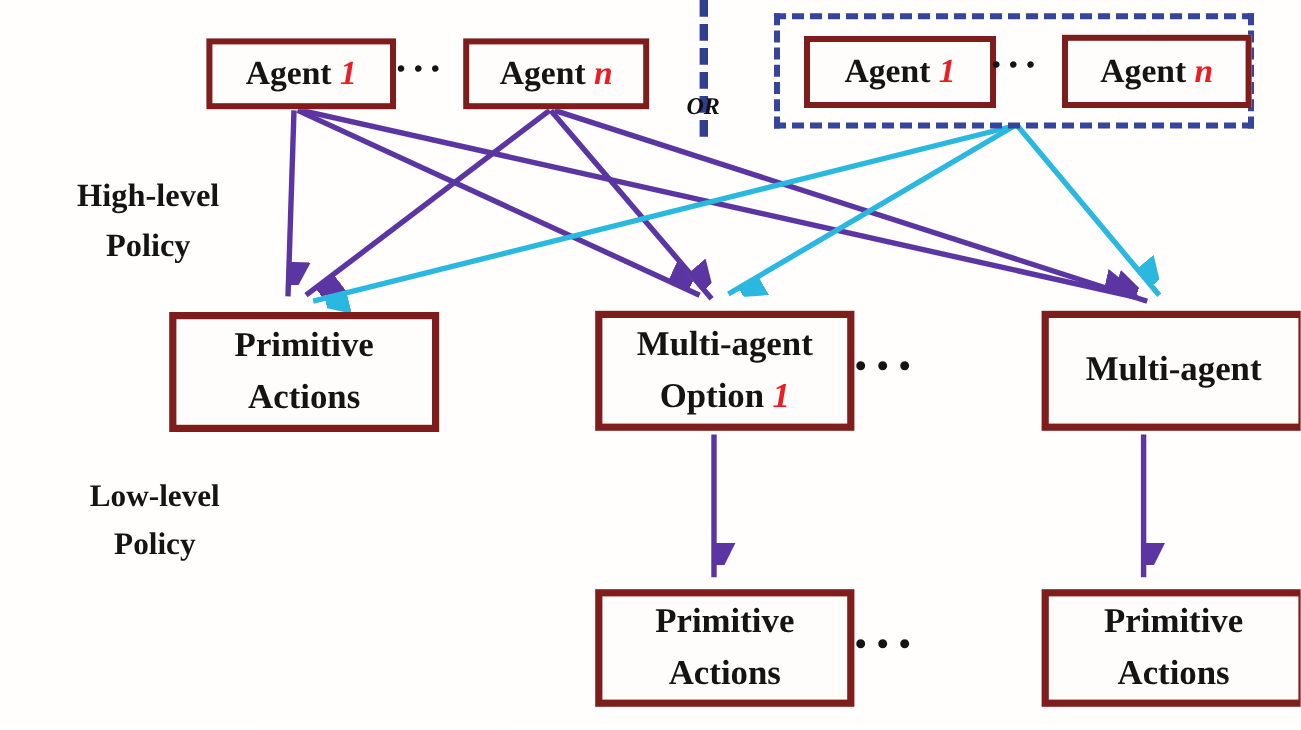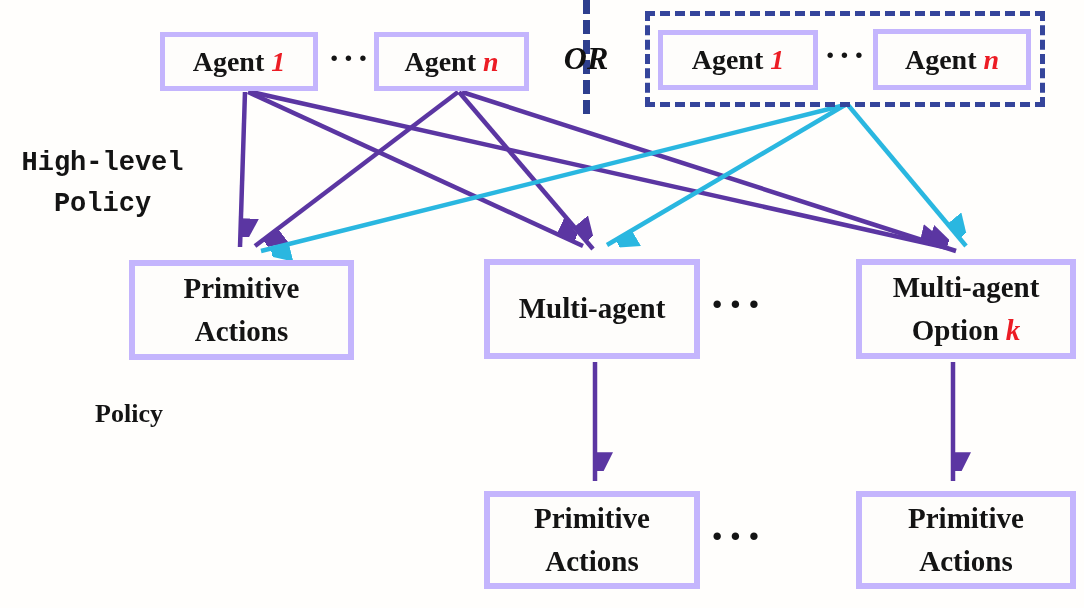--- a/index.html
+++ b/index.html
@@ -2,40 +2,40 @@
 <html><head>
 <meta charset="utf-8">
 <style>
   html,body{margin:0;padding:0;background:#ffffff;}
   #canvas{
     position:relative;width:1084px;height:608px;background:#fffefc;
     font-family:"Liberation Serif","DejaVu Serif",serif;overflow:hidden;
   }
   .box{
     position:absolute;display:flex;flex-direction:column;align-items:center;justify-content:center;
-    background:#fefdfb;border:5px solid #c4b5fd;box-sizing:border-box;z-index:3;
-    font-weight:bold;color:#141414;text-align:center;
+    background:#fefdfb;border:5px solid #7f1d1d;box-sizing:border-box;z-index:3;
+    font-weight:bold;color:#141414;text-align:center;margin-left:12px;
   }
   .agent-box{font-size:28px;}
   .big-box{border-width:6px;font-size:29px;line-height:1.5;justify-content:center;}
   .num{color:#ec1c24;font-style:italic;margin-left:7px;}
   .dots{
     position:absolute;z-index:3;color:#141414;font-weight:bold;
     display:flex;align-items:center;justify-content:center;letter-spacing:3px;
   }
   .dots-sm{font-size:34px;}
   .dots-lg{font-size:46px;}
   .side-label{
     position:absolute;z-index:3;font-weight:bold;color:#141414;text-align:center;
     font-size:27px;line-height:1.5;
   }
   #low-label{font-size:26px;line-height:1.54;}
   #or-label{
     position:absolute;z-index:4;font-weight:bold;font-style:italic;color:#101010;
-    font-size:32px;text-align:center;
+    font-size:20px;text-align:center;margin-top:38px;
   }
   #v-dash{
     position:absolute;left:583px;top:0;height:114px;width:0;
     border-left:7px dashed #2e3f8e;z-index:2;
   }
   #dashed-group{
     position:absolute;left:645px;top:11px;width:400px;height:96px;
     border:5px dashed #35459b;box-sizing:border-box;background:transparent;z-index:2;
   }
   #arrows{position:absolute;left:0;top:0;z-index:1;}
@@ -93,45 +93,46 @@
   </div>
 
   <div class="dots dots-sm" style="left:820px;top:31px;width:52px;height:48px;">···</div>
 
   <div class="box agent-box" style="left:873px;top:29px;width:158px;height:61px;">
     <div>
       <span>Agent</span><span class="num">n</span>
     </div>
   </div>
 
-  <div class="side-label" style="left:10px;top:143px;width:185px;font-family:Liberation Mono, monospace;">
+  <div class="side-label" style="left:31px;top:143px;width:185px;">
     <div>High-level</div>
     <div>Policy</div>
   </div>
 
   <div class="side-label" id="low-label" style="left:8px;top:394px;width:242px;">
+    <div>Low-level</div>
     <div>Policy</div>
   </div>
 
   <div class="box big-box" style="left:129px;top:260px;width:225px;height:100px;">
     <div>Primitive</div>
     <div>Actions</div>
   </div>
 
   <div class="box big-box" style="left:484px;top:259px;width:216px;height:100px;">
     <div>Multi-agent</div>
+    <div>
+      <span>Option</span><span class="num">1</span>
+    </div>
   </div>
 
   <div class="dots dots-lg" style="left:705px;top:278px;width:64px;height:52px;">···</div>
 
   <div class="box big-box" style="left:856px;top:259px;width:220px;height:100px;">
     <div>Multi-agent</div>
-    <div>
-      <span>Option</span><span class="num">k</span>
-    </div>
   </div>
 
   <div class="box big-box" style="left:484px;top:491px;width:216px;height:98px;">
     <div>Primitive</div>
     <div>Actions</div>
   </div>
 
   <div class="dots dots-lg" style="left:705px;top:510px;width:64px;height:52px;">···</div>
 
   <div class="box big-box" style="left:856px;top:491px;width:220px;height:98px;">

